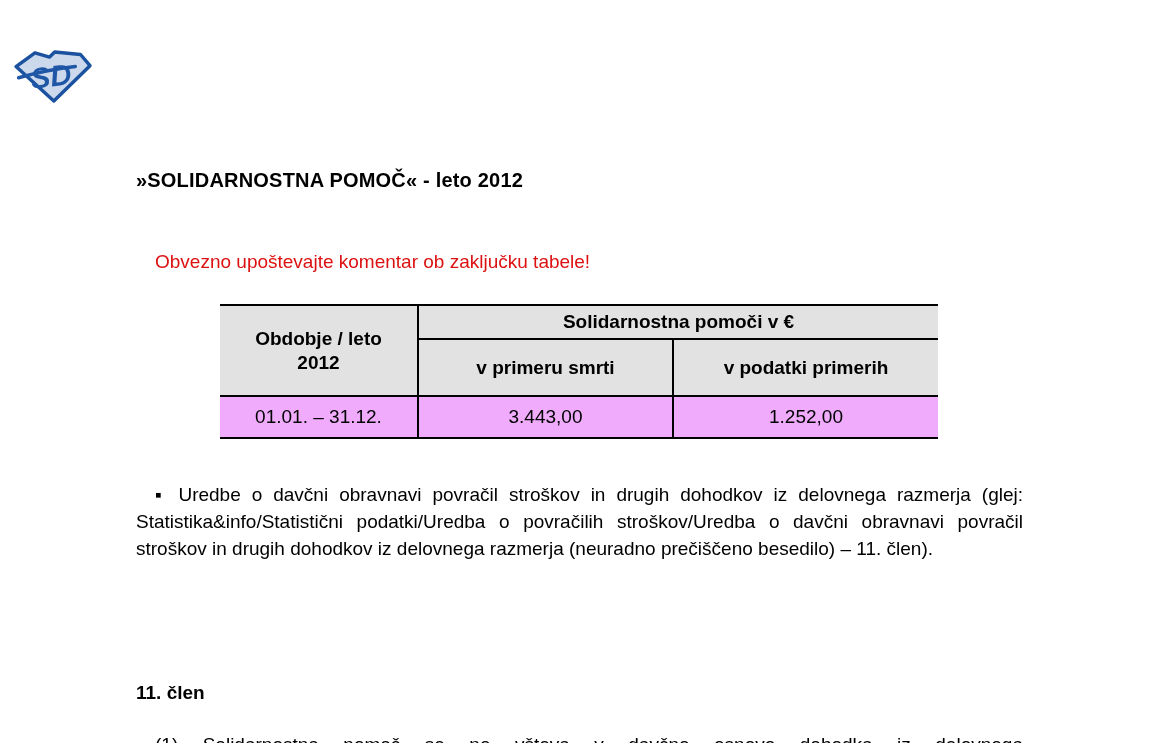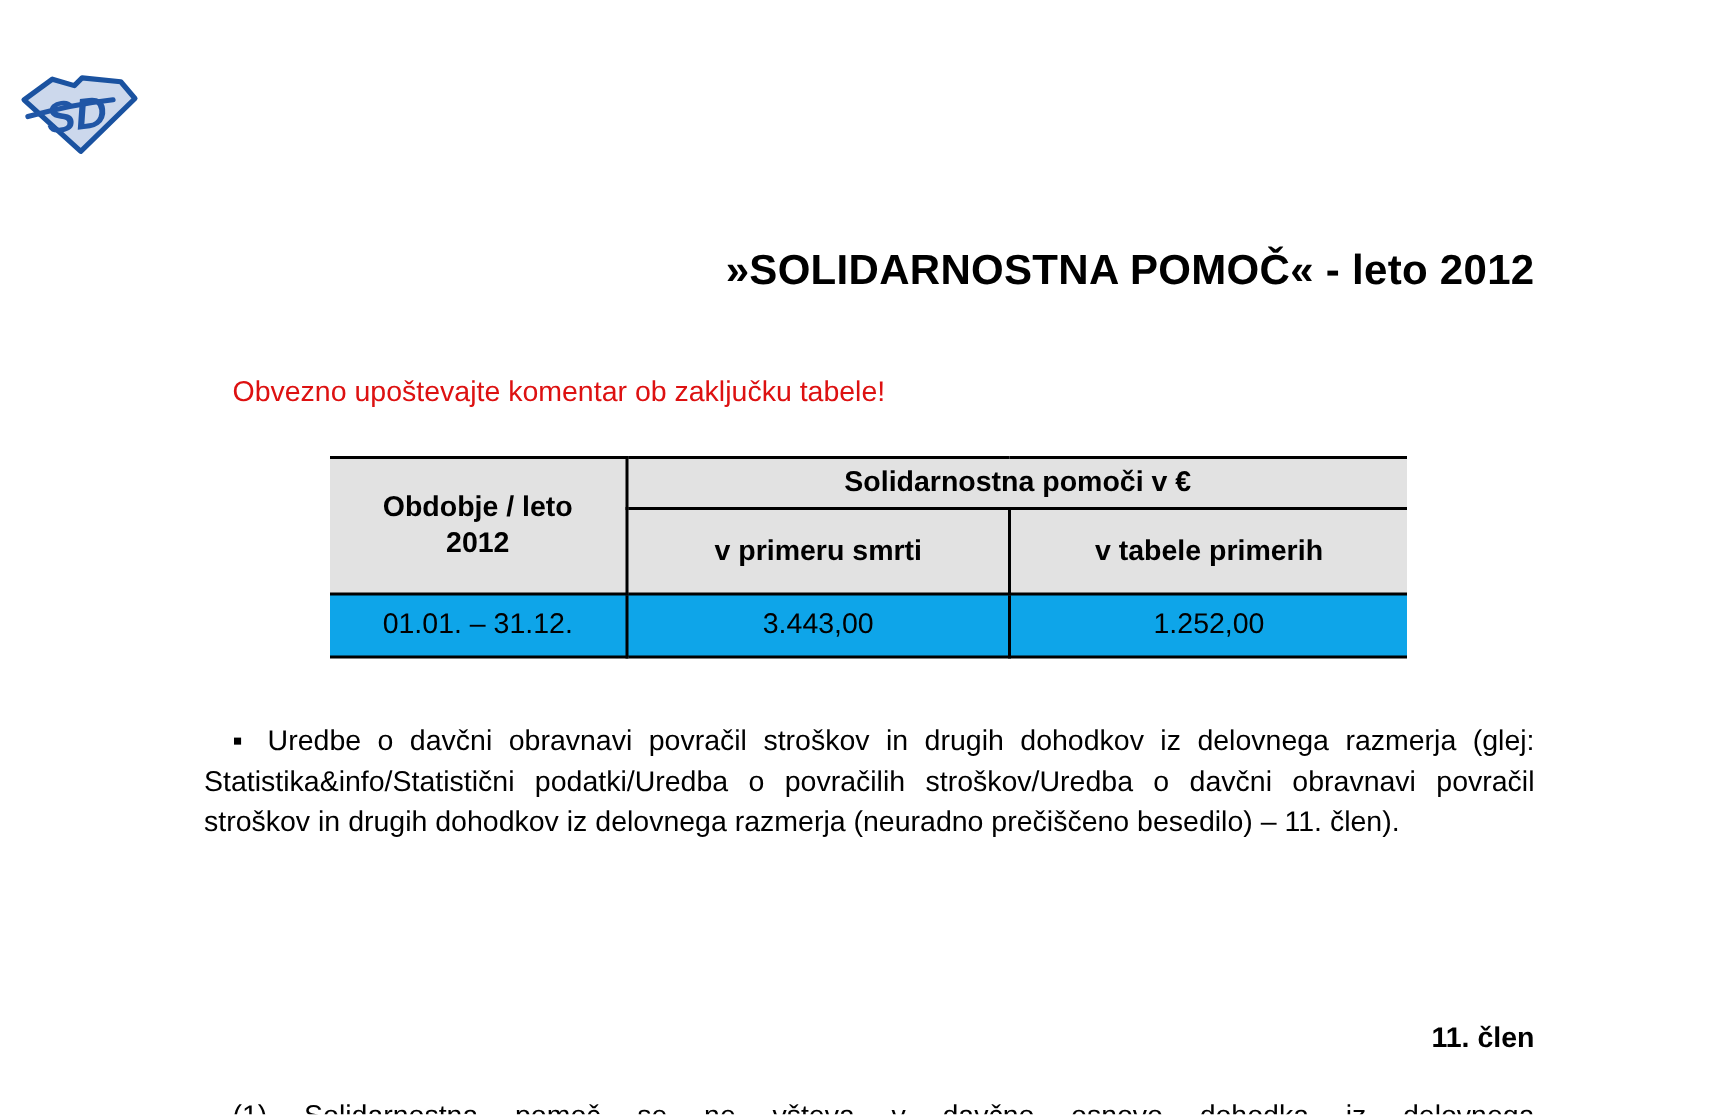--- a/index.html
+++ b/index.html
@@ -22,22 +22,22 @@
     width: 86px;
     height: 60px;
   }
 
   
   .title {
     position: absolute;
     left: 136px;
     width: 887px;
     top: 165px;
-    text-align: right;
-    font-size: 28px;
+    text-align: left;
+    font-size: 20px;
     font-weight: bold;
     line-height: 30px;
     letter-spacing: 0.2px;
   }
 
   
   .notice {
     position: absolute;
     left: 155px;
     top: 250px;
@@ -78,42 +78,42 @@
   }
   .cell-group {
     border-top: 2px solid #000;
     border-bottom: 2px solid #000;
   }
   .cell-sub1 {
     border-right: 2px solid #000;
     border-bottom: 2px solid #000;
   }
   .cell-sub2 { border-bottom: 2px solid #000; }
-  .row-data td { border-bottom: 2px solid #000; background: #0ea5e9; }
+  .row-data td { border-bottom: 2px solid #000; background: #f0abfc; }
   .cell-d1, .cell-d2 { border-right: 2px solid #000; }
 
   
   .bodytext {
     position: absolute;
     left: 136px;
     top: 481px;
     width: 887px;
     font-size: 19px;
     line-height: 27px;
     text-align: justify;
   }
   .bodytext p { text-indent: 19px; }
 
   
   .section-head {
     position: absolute;
     left: 136px;
     top: 680px;
     width: 887px;
-    text-align: right;
+    text-align: left;
     font-size: 19px;
     font-weight: bold;
     line-height: 26px;
   }
 
   
   .clause {
     position: absolute;
     left: 136px;
     top: 731px;
@@ -147,21 +147,21 @@
         <col class="c3">
     </colgroup>
     <tbody>
       <tr class="row-group">
         <td class="hd cell-period-hd" rowspan="2">Obdobje / leto
 2012</td>
         <td class="hd cell-group" colspan="2">Solidarnostna pomoči v €</td>
       </tr>
       <tr class="row-sub">
         <td class="hd cell-sub1">v primeru smrti</td>
-        <td class="hd cell-sub2">v tabele primerih</td>
+        <td class="hd cell-sub2">v podatki primerih</td>
       </tr>
       <tr class="row-data">
         <td class="cell-d1">01.01. – 31.12.</td>
         <td class="cell-d2">3.443,00</td>
         <td class="cell-d3">1.252,00</td>
       </tr>
     </tbody>
   </table>
 
   <div class="bodytext">

